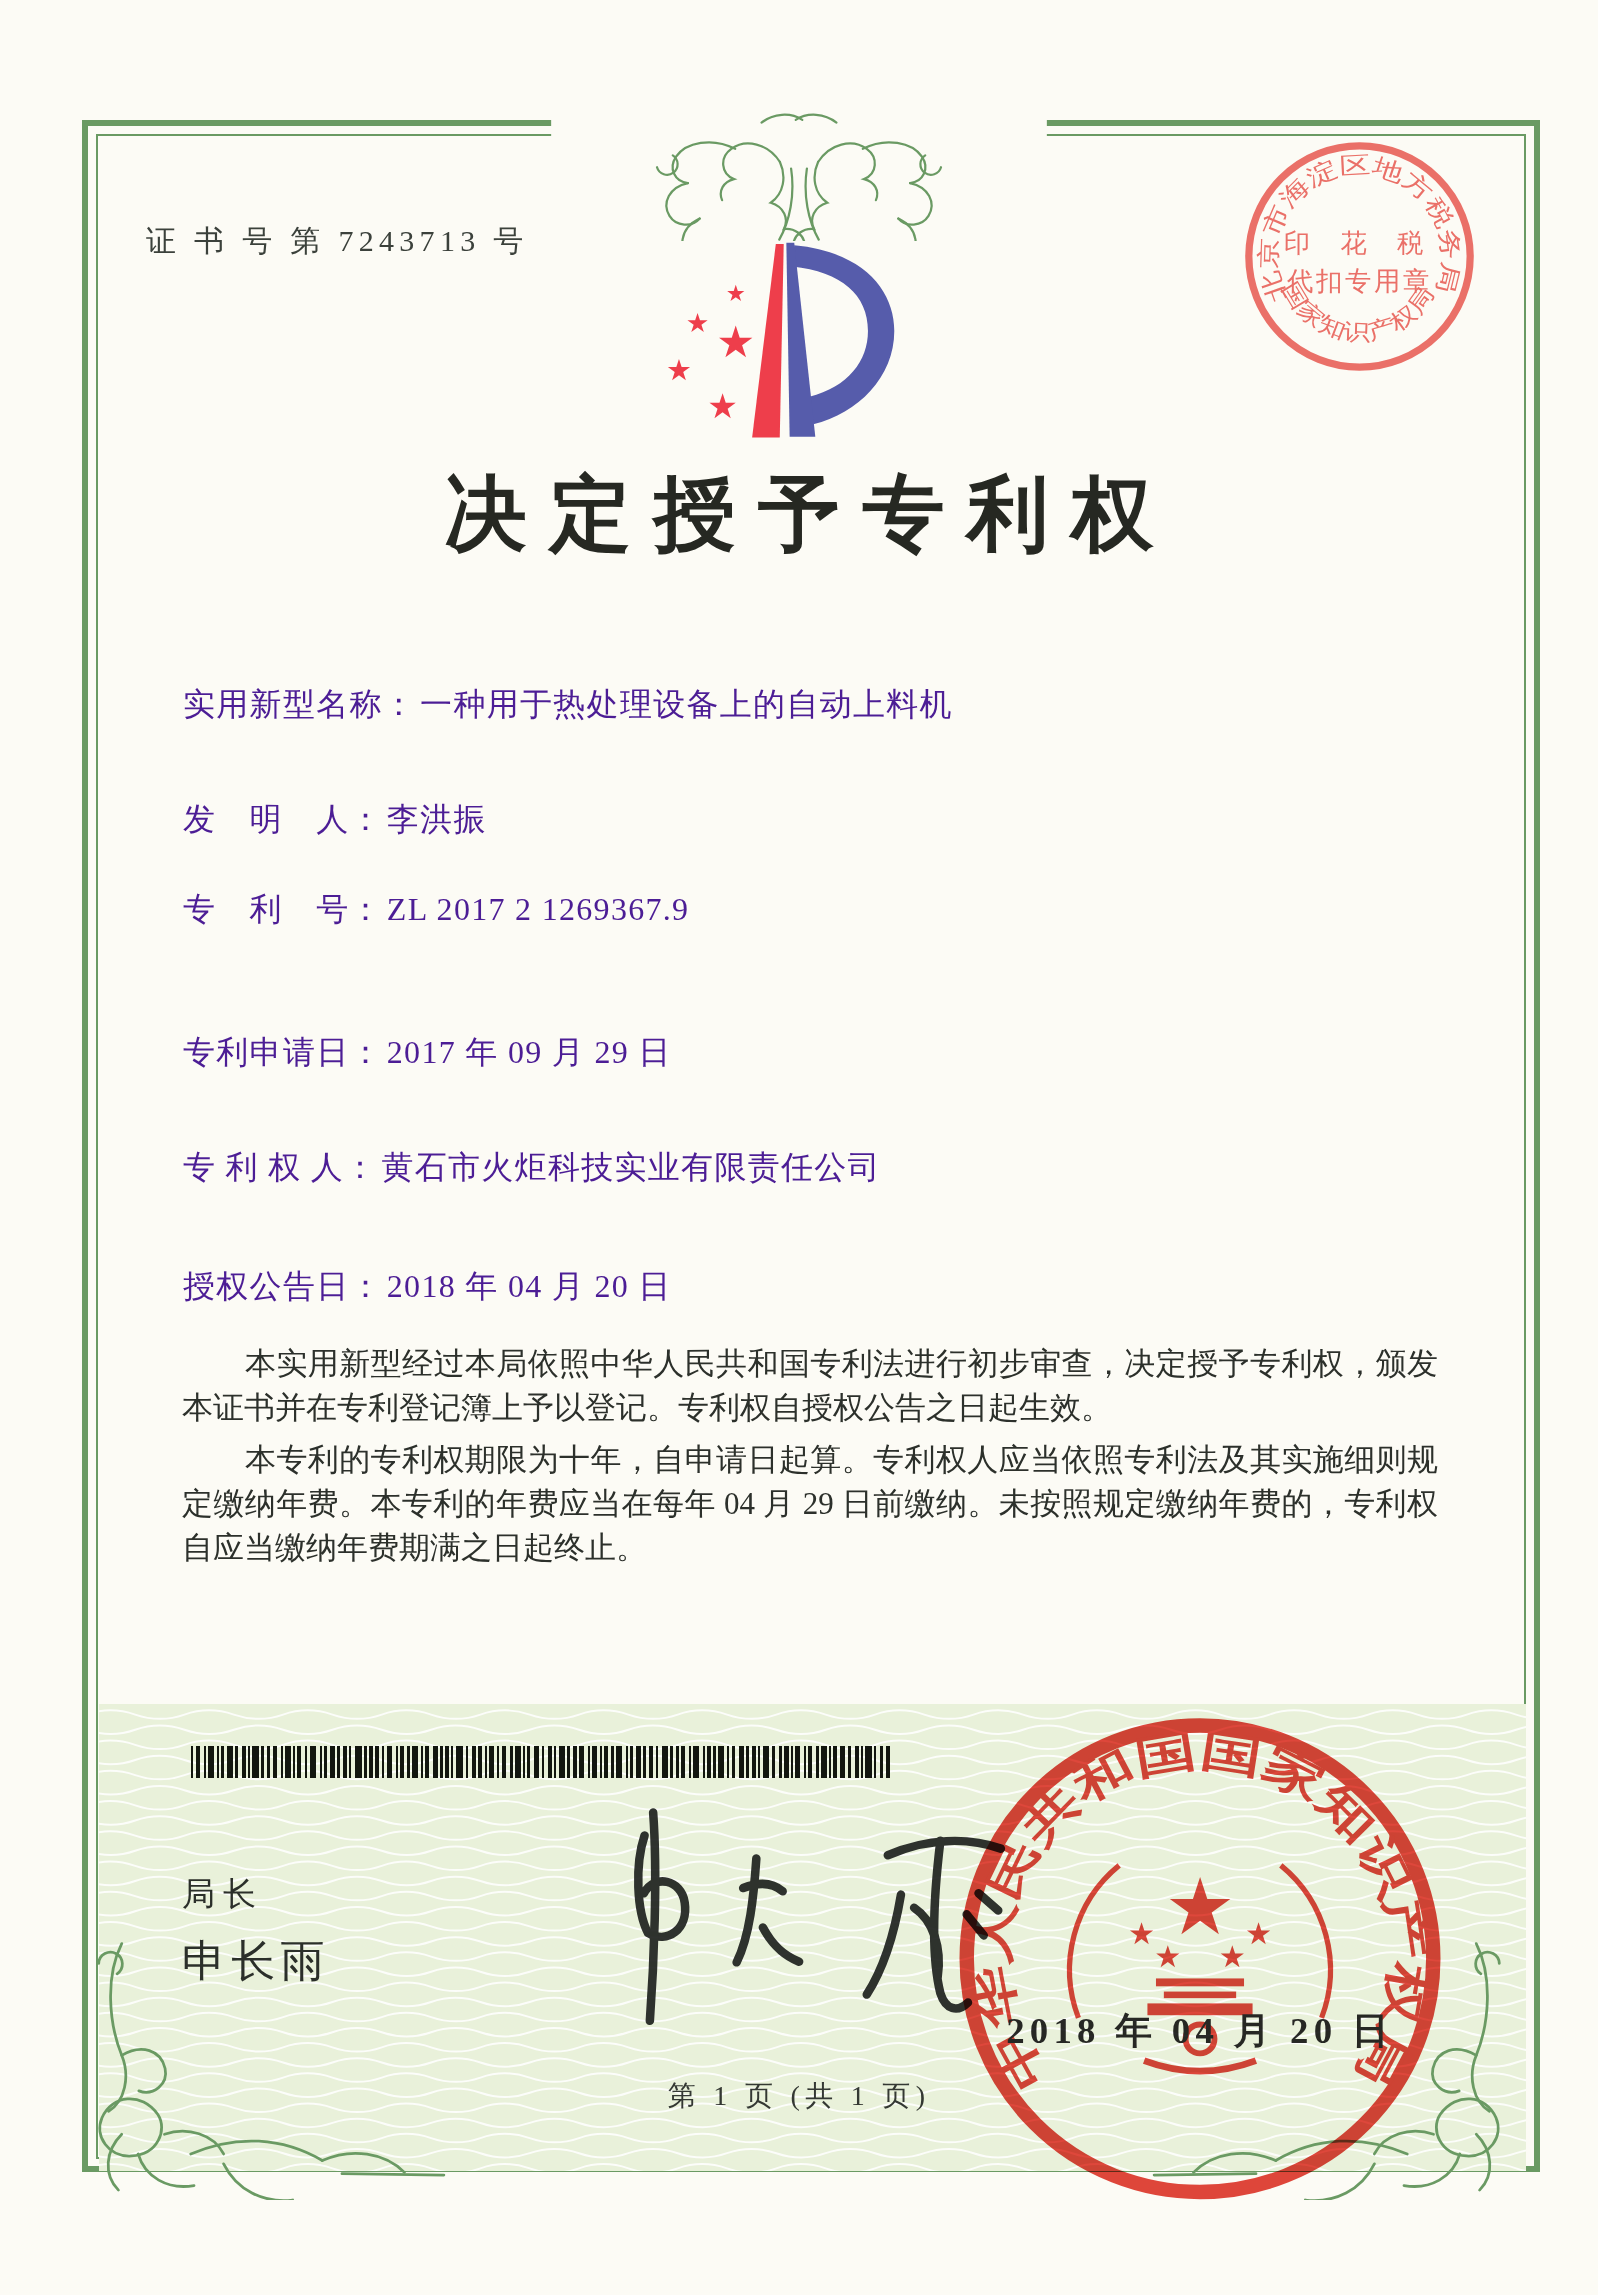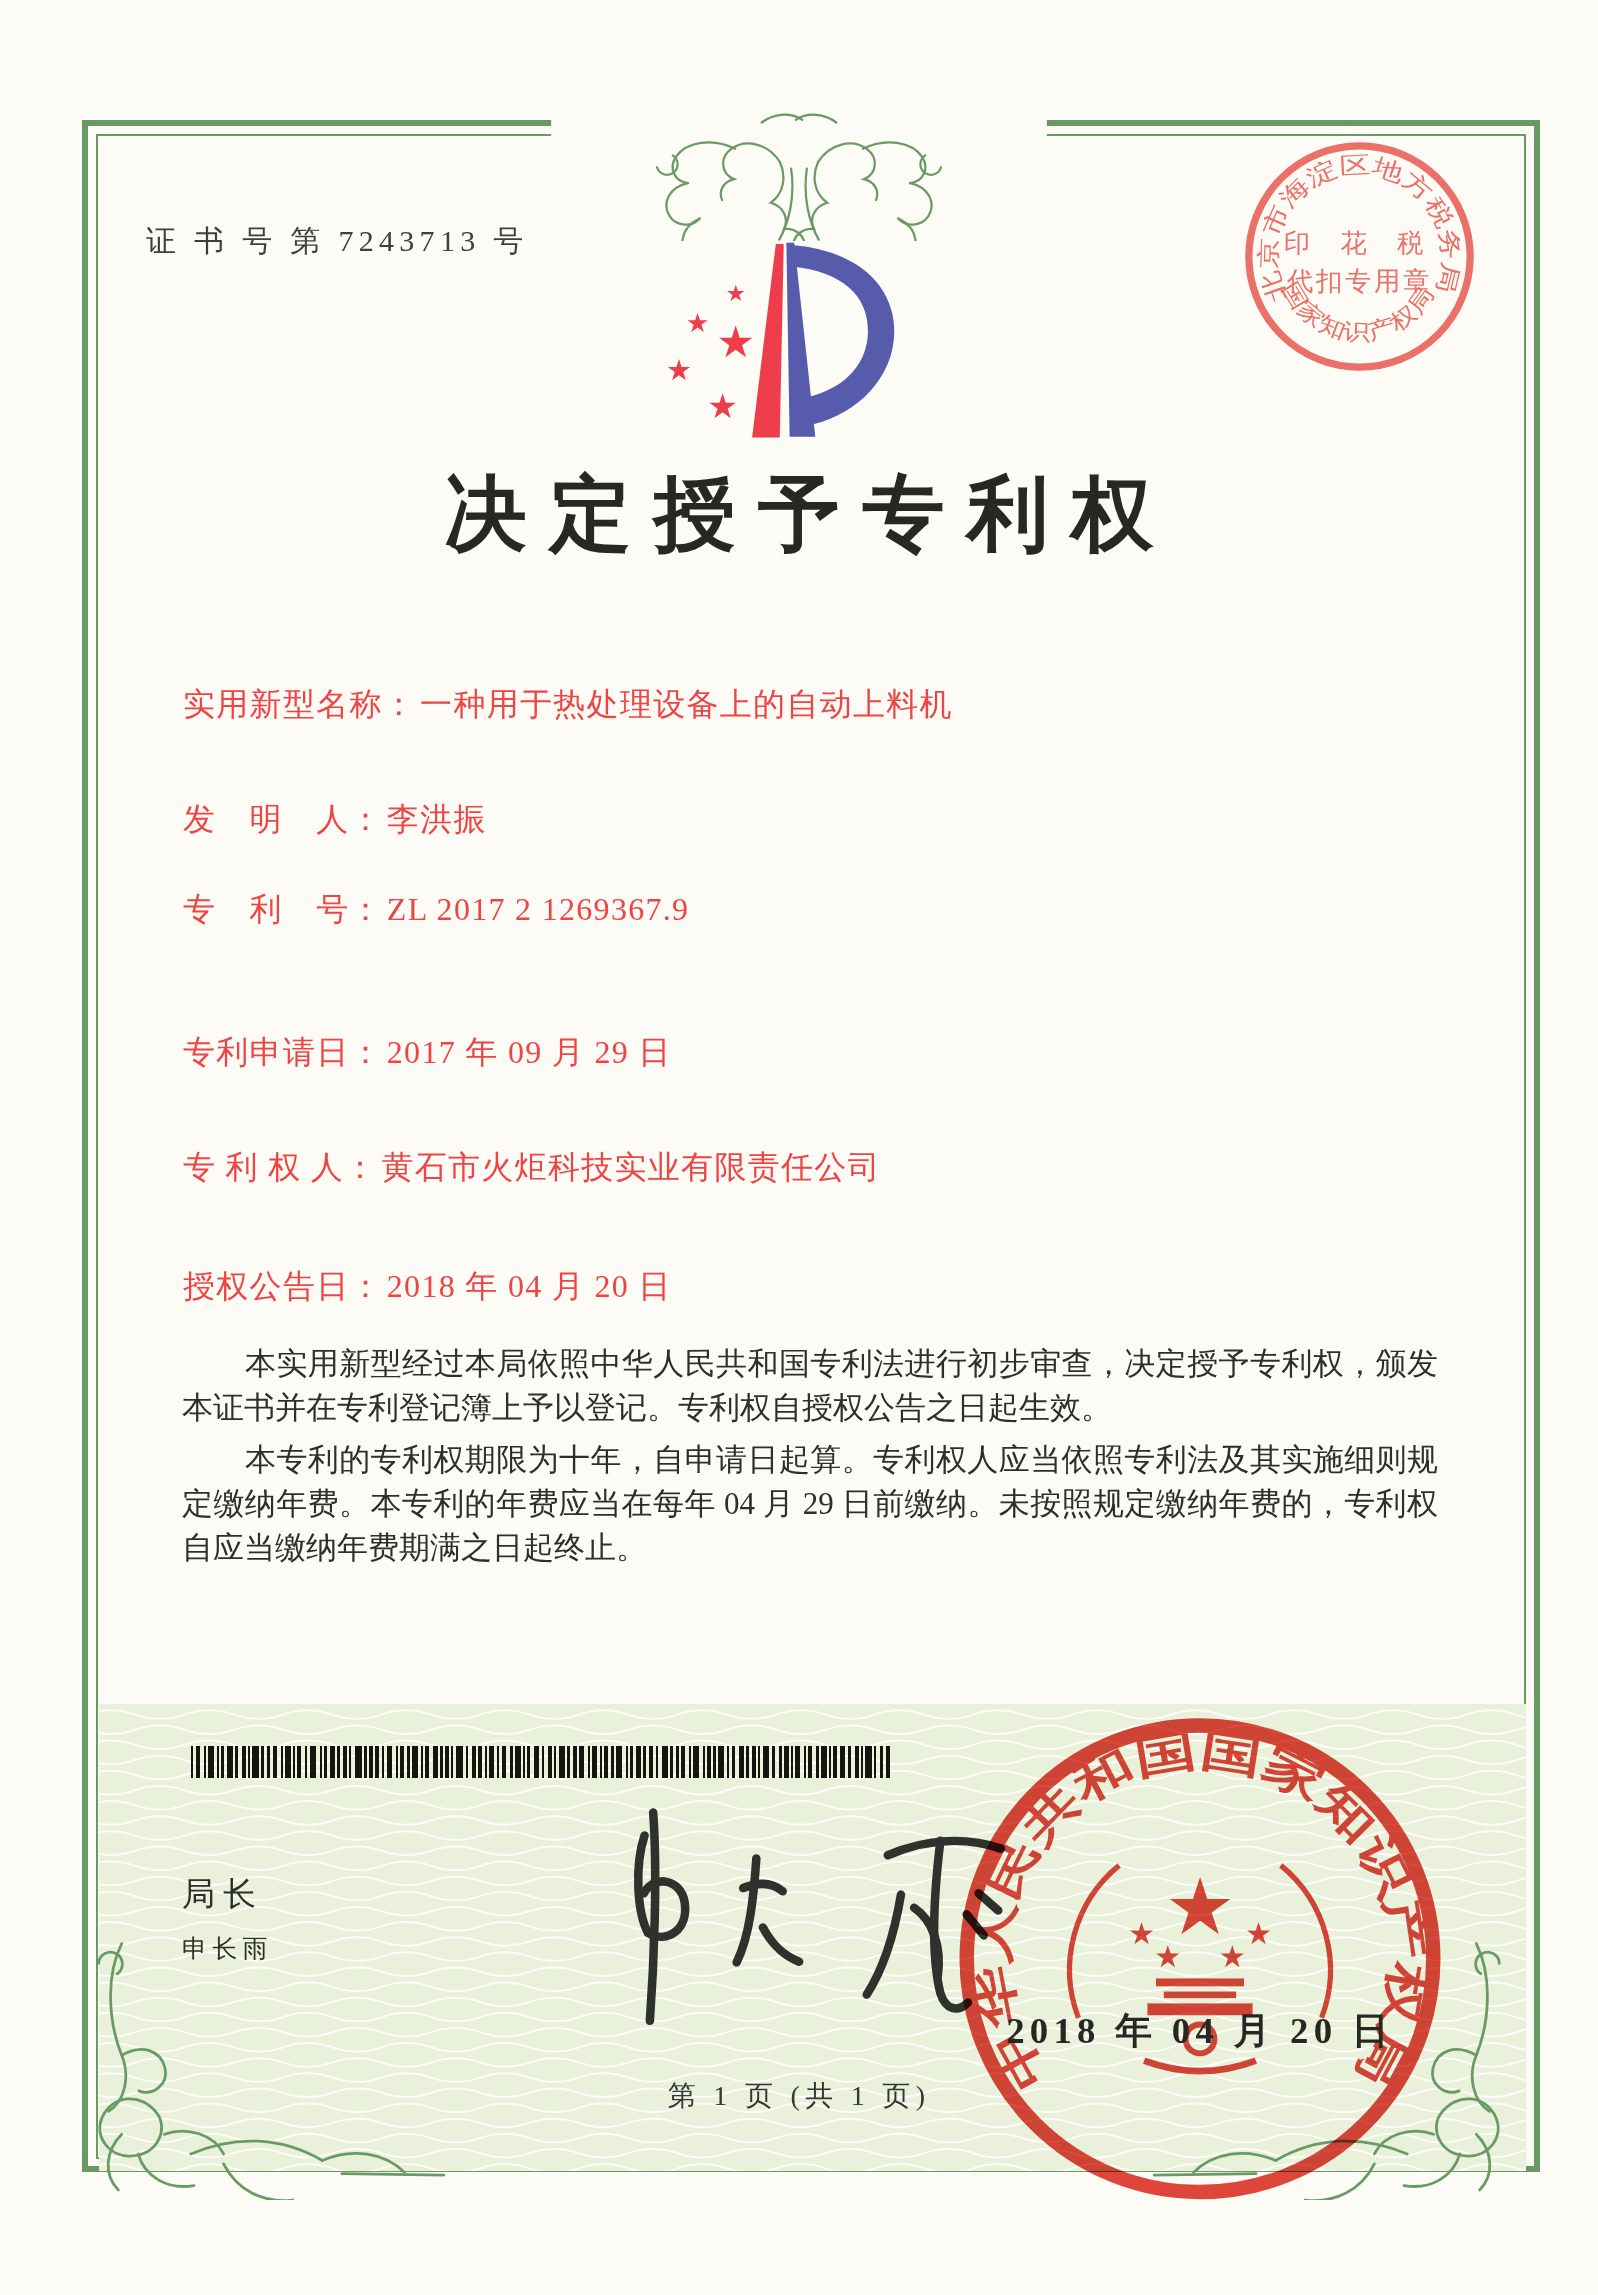--- a/index.html
+++ b/index.html
@@ -25,31 +25,31 @@
   .cert-no{position:absolute;left:146px;top:221px;font-size:30px;letter-spacing:5.3px;color:#3b413b;white-space:nowrap;}
 
   .logo{position:absolute;left:654px;top:219px;width:293px;height:283px;}
   .dragon{position:absolute;left:538px;top:83px;width:522px;height:158px;}
   .corner{position:absolute;width:395px;height:263px;}
   .corner.left{left:59px;top:1937px;}
   .corner.right{left:1144px;top:1937px;}
 
   .title{position:absolute;left:0;top:460px;width:1598px;text-align:center;font-size:82px;font-weight:bold;letter-spacing:22.4px;text-indent:22.4px;color:#262822;}
 
-  .field-row{position:absolute;left:183px;font-size:32px;color:#ef4444;letter-spacing:1.3px;white-space:nowrap;}
+  .field-row{position:absolute;left:183px;font-size:32px;color:#4c1d95;letter-spacing:1.3px;white-space:nowrap;}
   .field-row .fvalue{margin-left:4px;}
 
   .body-text{position:absolute;left:182px;top:1342px;width:1256px;font-size:31px;line-height:44px;text-align:justify;color:var(--ink);}
   .body-text p{margin:0 0 8px 0;text-indent:63px;}
 
   .barcode{position:absolute;left:191px;top:1746px;width:710px;height:32px;display:flex;align-items:stretch;}
   .barcode .bar{background:#12160f;height:100%;flex:none;}
 
   .director-label{position:absolute;left:182px;top:1872px;font-size:33px;letter-spacing:8px;color:#2b2f2a;}
-  .director-name{position:absolute;left:182px;top:1932px;font-size:25px;letter-spacing:5.3px;color:#2b2f2a;}
+  .director-name{position:absolute;left:182px;top:1932px;font-size:44px;letter-spacing:5.3px;color:#2b2f2a;}
 
   .signature{position:absolute;left:546px;top:1796px;width:539px;height:263px;}
 
   .gov-seal{position:absolute;left:947px;top:1702px;width:506px;height:520px;mix-blend-mode:multiply;opacity:.94;}
   .tax-stamp{position:absolute;left:1235px;top:132px;width:249px;height:249px;mix-blend-mode:multiply;opacity:.95;}
 
   .footer{position:absolute;left:56px;top:2077px;width:1486px;text-align:center;font-size:28px;letter-spacing:5.3px;color:#343833;}
 </style>
 </head>
 <body>

